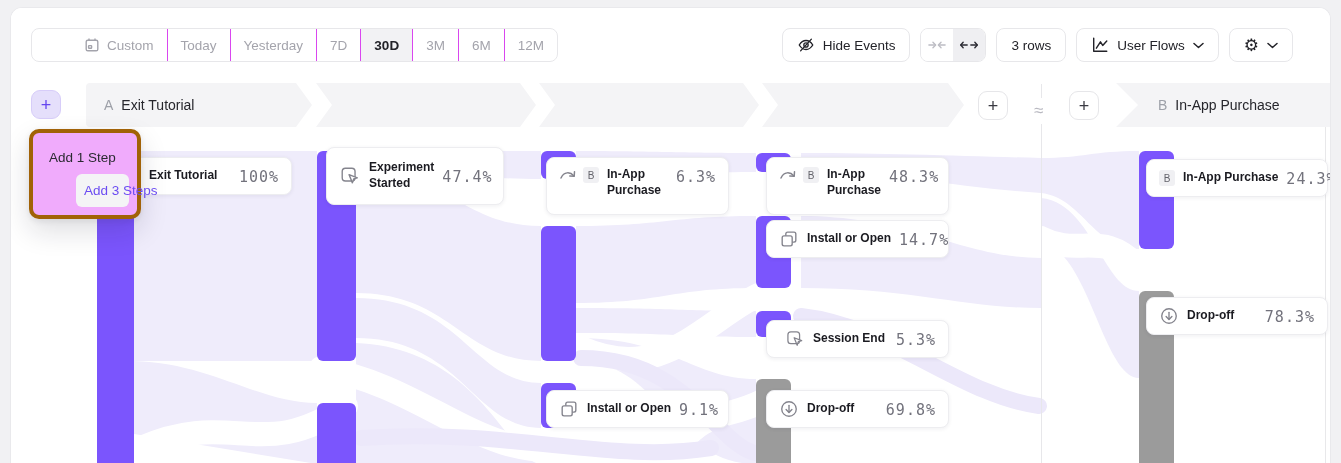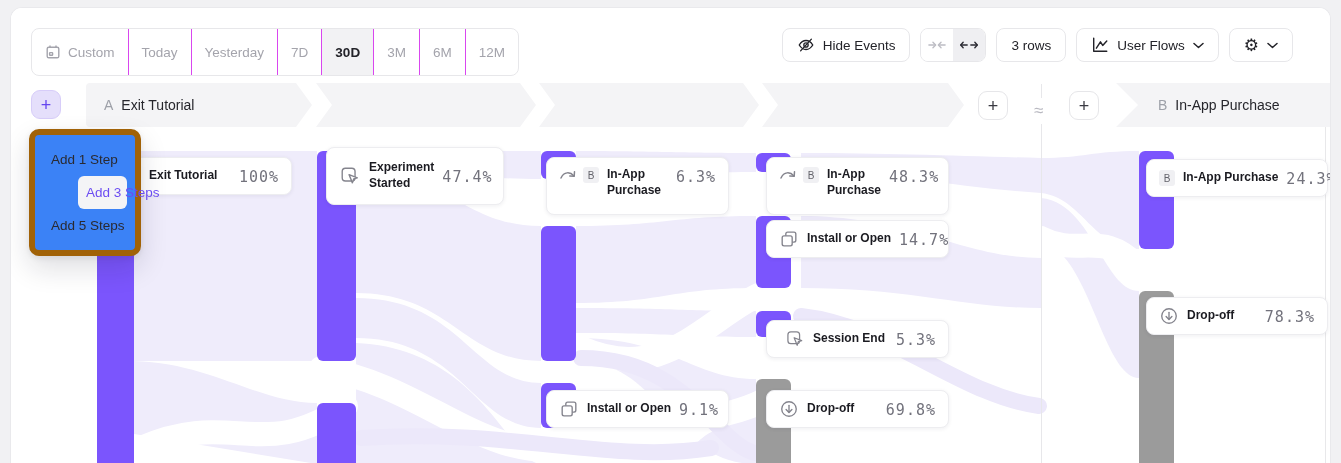--- a/index.html
+++ b/index.html
@@ -8,22 +8,22 @@
 
   .panel {
     position:absolute; left:10px; top:7px; width:1321px; height:456px;
     background:#fff; border:1px solid #e9e9ec; border-bottom:none;
     border-radius:12px 12px 0 0; overflow:hidden;
   }
 
   
   .toolbar { position:absolute; left:0; top:0; width:100%; height:68px; background:#fff; }
   .date-group {
-    position:absolute; left:20px; top:20px; height:48px; display:flex; align-items:stretch;
-    border:1px solid #e7e7ea; border-radius:8px; overflow:hidden; background:#fff;
+    position:absolute; left:20px; top:20px; height:34px; display:flex; align-items:stretch;
+    border:1px solid #e7e7ea; border-radius:8px; overflow:hidden; background:#fff;padding-left:39px;
   }
   .date-item {
     display:flex; align-items:center; gap:7px; padding:0 13px; font-size:13.5px;
     color:#a4a4ac; border-left:1px solid #d946ef; cursor:pointer; white-space:nowrap;
   }
   .date-item:first-child { border-left:none; }
   .date-item.active { background:#f2f2f4; color:#232329; font-weight:600; }
 
   .toolbar-right { position:absolute; right:37px; top:20px; display:flex; gap:10px; align-items:stretch; height:34px; }
   .tbtn {
@@ -75,21 +75,21 @@
   .node-card.one-line { align-items:center; }
   .nc-label { font-size:12px; font-weight:700; color:#1b1b21; line-height:1.32; }
   .one-line .nc-label { white-space:nowrap; }
   .nc-pct { margin-left:auto; font-family:"DejaVu Sans Mono", monospace; font-size:15px; color:#72727c; letter-spacing:1px; white-space:nowrap; padding-top:1px; }
   .nc-icons { display:flex; align-items:center; gap:6px; flex:none; padding-top:0; }
   .b-badge { width:16px; height:16px; border-radius:3px; background:#f0f0f3; color:#63636b; font-size:10px; display:flex; align-items:center; justify-content:center; }
 
   
   .menu {
     position:absolute; z-index:6; left:18px; top:121px; width:112px;
-    background:#3b82f6; border:6px solid #a16207; border-radius:10px;
+    background:#f0abfc; border:4px solid #a16207; border-radius:10px;
     box-shadow:0 12px 28px rgba(20,20,40,.14), 0 2px 6px rgba(20,20,40,.08); padding:8px;
   }
   .menu-item { height:33px; display:flex; align-items:center; padding:0 8px; font-size:13.5px; color:#2a2a31; border-radius:6px; cursor:pointer; white-space:nowrap; }
   .menu-item.active { background:#f4f4f6; color:#6b4cf2;margin-left:35px; }
 
   .right-edge-line { position:absolute; z-index:2; width:1px; background:#e8e8ea; }
 </style>
 </head>
 <body>
 
@@ -365,18 +365,15 @@
 
   </div>
 
   <div class="menu" style="top:121px;">
     <div class="menu-item">
         <span>Add 1 Step</span>
       </div>
     <div class="menu-item active">
         <span>Add 3 Steps</span>
       </div>
-    <div class="menu-item">
-        <span>Add 5 Steps</span>
-      </div>
   </div>
 
 </div>
 
 </body></html>

